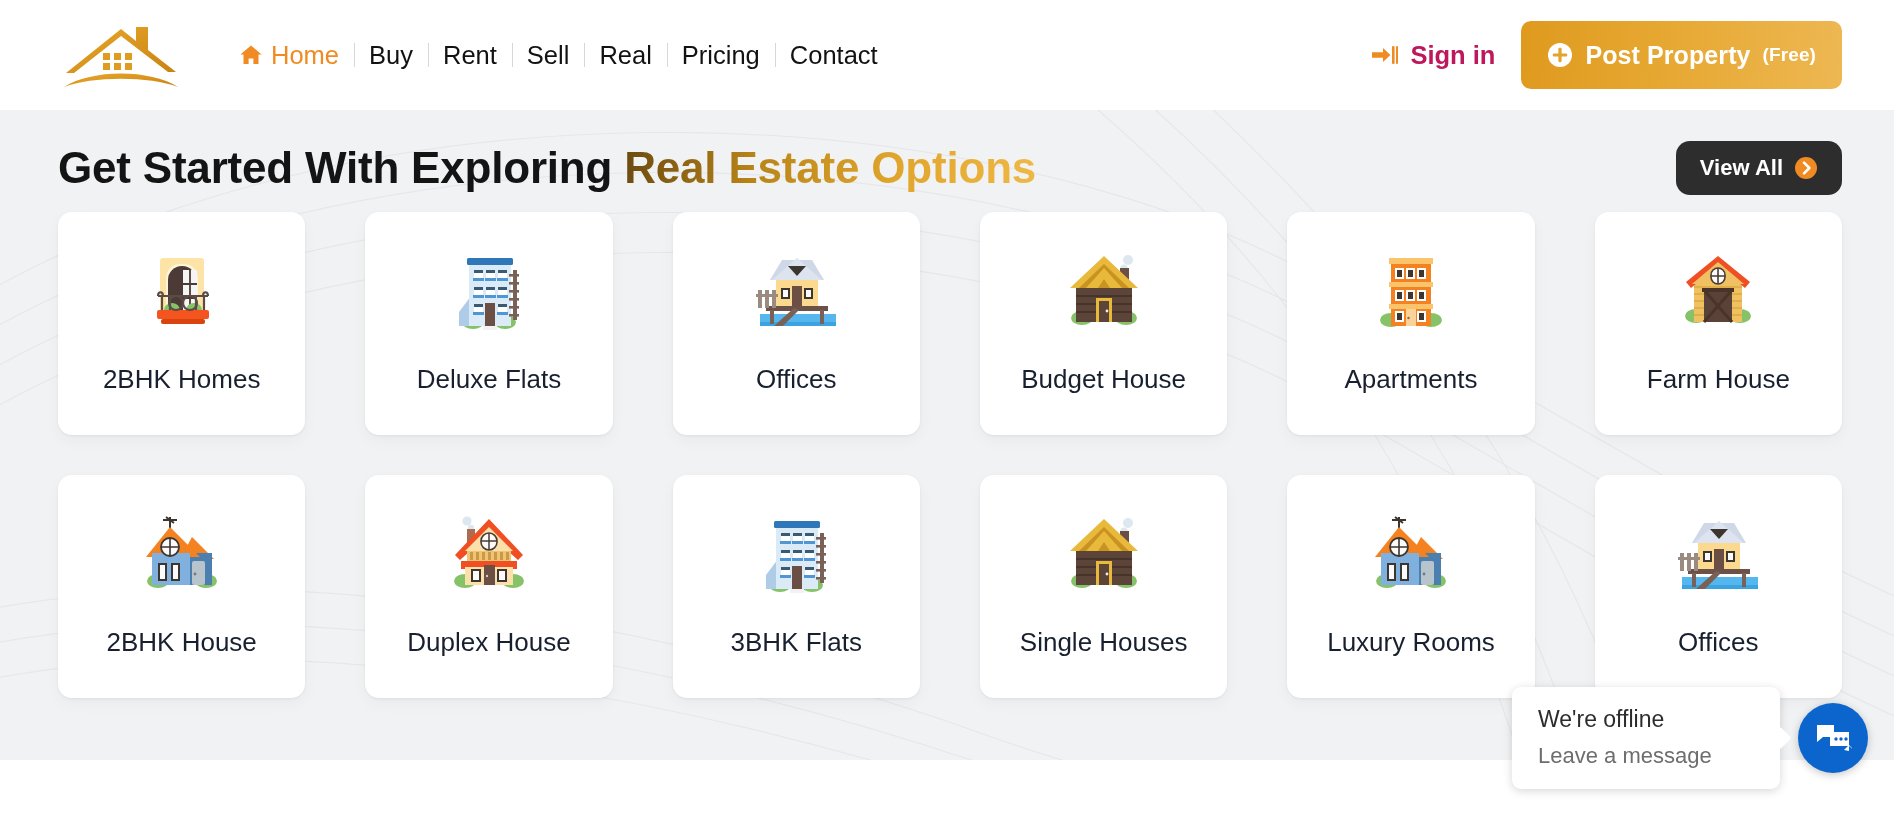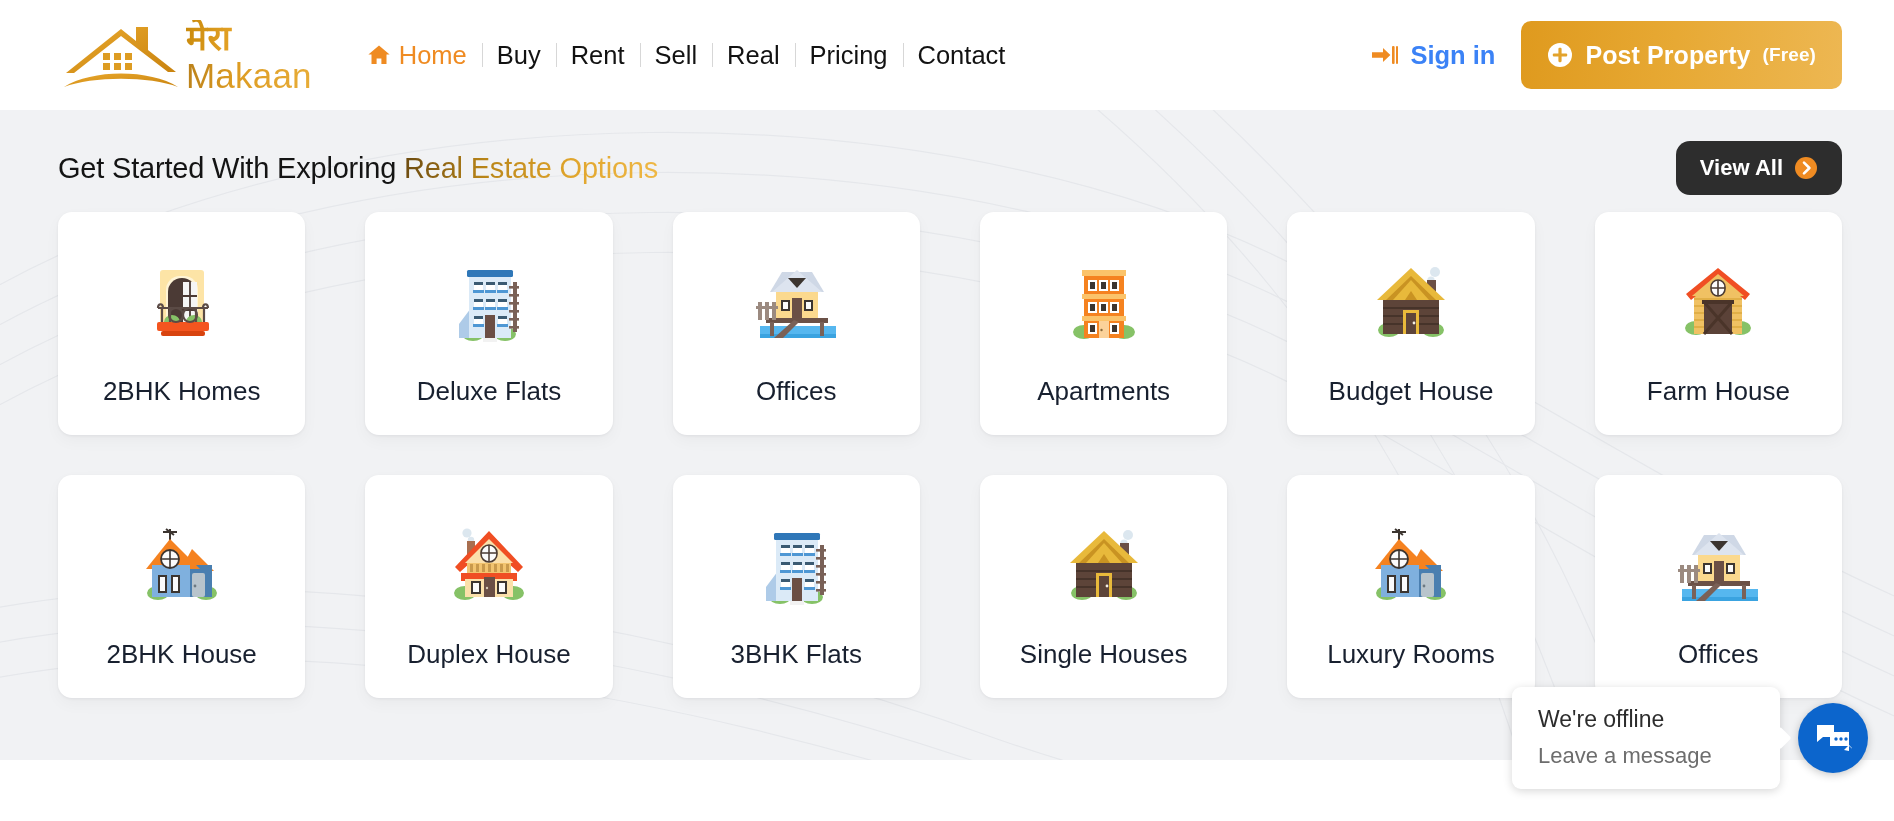--- a/index.html
+++ b/index.html
@@ -97,21 +97,21 @@
     align-items: center;
     flex: 0 0 auto;
     gap: 0;
   }
   .signin {
     display: flex;
     align-items: center;
     gap: 12px;
     font-size: 25.5px;
     font-weight: 600;
-    color: #3b82f6;
+    color: #be185d;
     text-decoration: none;
     padding: 0 26px;
     white-space: nowrap;
     cursor: pointer;
     justify-content: center;
   }
   .signin-icon { width: 26px; height: 22px; display: block; }
 
   .post-btn {
     display: flex;
@@ -154,22 +154,22 @@
   }
 
   .section-head {
     display: flex;
     align-items: center;
     justify-content: space-between;
     padding-top: 24px;
     height: 92px;
   }
   .section-title {
-    font-size: 29px;
-    font-weight: 400;
+    font-size: 44px;
+    font-weight: 700;
     color: #141414;
     letter-spacing: -.2px;
     white-space: nowrap;
   }
   .section-title .accent {
     background: linear-gradient(95deg, #6b4a10 0%, #b98518 32%, #e0a52c 66%, #efb845 100%);
     -webkit-background-clip: text;
     background-clip: text;
     color: transparent;
   }
@@ -202,21 +202,21 @@
   }
   .card {
     height: 223px;
     background: #ffffff;
     border-radius: 14px;
     box-shadow: 0 1px 3px rgba(20,20,30,.06), 0 6px 16px rgba(20,20,30,.035);
     display: flex;
     flex-direction: column;
     align-items: center;
     justify-content: flex-start;
-    padding-top: 44px;
+    padding-top: 32px;
     cursor: pointer;
   }
   .card-icon {
     width: 96px;
     height: 96px;
     display: flex;
     align-items: center;
     justify-content: center;
     font-size: 78px;
     line-height: 1;
@@ -302,24 +302,20 @@
       </defs>
       <path d="M8 54 L63 10 L78 22 L78 8 L90 8 L90 31 L118 53 L110 53 L63 17 L16 54 Z" fill="url(#lg)"></path>
       <rect x="45" y="34" width="7" height="7" fill="#dd9c22"></rect>
       <rect x="56" y="34" width="7" height="7" fill="#dd9c22"></rect>
       <rect x="67" y="34" width="7" height="7" fill="#dd9c22"></rect>
       <rect x="45" y="44" width="7" height="7" fill="#dd9c22"></rect>
       <rect x="56" y="44" width="7" height="7" fill="#dd9c22"></rect>
       <rect x="67" y="44" width="7" height="7" fill="#dd9c22"></rect>
       <path d="M6 68 C34 50 92 50 120 68 C92 57 34 57 6 68 Z" fill="url(#lg)"></path>
     </svg>
-    <span class="brand-words">
-      <span class="brand-hindi">मेरा</span>
-      <span class="brand-latin">Makaan</span>
-    </span>
   </a>
 
   <nav class="nav">
     <a class="nav-item active" href="#">
       <svg class="nav-home-icon" viewBox="0 0 24 24">
         <path fill="#ef8b22" d="M12 2.6 1.4 11.4h3.1V21h5.1v-5.6h4.8V21h5.1v-9.6h3.1z"></path>
       </svg>
       <span>Home</span>
     </a>
     <a class="nav-item" href="#">
@@ -508,20 +504,44 @@
               <rect x="6" y="48" width="22" height="3"></rect>
             </g>
           </svg>
         </div>
         <div class="card-label">Offices</div>
       </div>
 
       <div class="card">
         <div class="card-icon">
           <svg viewBox="0 0 92 92">
+            <ellipse cx="24" cy="72" rx="11" ry="7" fill="#86c267"></ellipse>
+            <ellipse cx="68" cy="72" rx="11" ry="7" fill="#86c267"></ellipse>
+            <circle cx="70" cy="14" r="5" fill="#dce7ef"></circle>
+            <circle cx="66" cy="22" r="3.6" fill="#dce7ef"></circle>
+            <rect x="62" y="22" width="9" height="16" fill="#6b4f45"></rect>
+            <path d="M46 10 80 42H12z" fill="#e8b93b"></path>
+            <path d="M46 18 71 42H21z" fill="#c99322"></path>
+            <path d="M46 22 64 42H28z" fill="#e8b93b"></path>
+            <path d="M40 42 46 33 52 42z" fill="#c99322"></path>
+            <rect x="18" y="42" width="56" height="34" fill="#5d4439"></rect>
+            <g stroke="#3f2e26" stroke-width="1.6" fill="none">
+              <path d="M18 50h56M18 58h56M18 66h56"></path>
+            </g>
+            <rect x="38" y="52" width="16" height="24" fill="#e8b93b"></rect>
+            <rect x="41" y="55" width="10" height="21" fill="#5d4439"></rect>
+            <circle cx="49" cy="65" r="1.4" fill="#f5f0e6"></circle>
+          </svg>
+        </div>
+        <div class="card-label">Budget House</div>
+      </div>
+
+      <div class="card">
+        <div class="card-icon">
+          <svg viewBox="0 0 92 92">
             <ellipse cx="26" cy="74" rx="11" ry="7" fill="#86c267"></ellipse>
             <ellipse cx="66" cy="74" rx="11" ry="7" fill="#86c267"></ellipse>
             <rect x="26" y="14" width="40" height="66" fill="#f58220"></rect>
             <rect x="24" y="12" width="44" height="6" fill="#fbc36a"></rect>
             <rect x="24" y="36" width="44" height="5" fill="#fbc36a"></rect>
             <rect x="24" y="58" width="44" height="5" fill="#fbc36a"></rect>
             <g fill="#ffffff">
               <rect x="30" y="22" width="9" height="11"></rect>
                 <rect x="41" y="22" width="9" height="11"></rect>
                 <rect x="52" y="22" width="9" height="11"></rect>
@@ -539,44 +559,20 @@
                 <rect x="43" y="46" width="5" height="7"></rect>
                 <rect x="54" y="46" width="5" height="7"></rect>
               <rect x="32" y="67" width="5" height="7"></rect>
                 <rect x="54" y="67" width="5" height="7"></rect>
             </g>
             <rect x="41" y="63" width="10" height="17" fill="#fbd29a"></rect>
             <circle cx="43.5" cy="72" r="1.2" fill="#8a6a3a"></circle>
           </svg>
         </div>
         <div class="card-label">Apartments</div>
-      </div>
-
-      <div class="card">
-        <div class="card-icon">
-          <svg viewBox="0 0 92 92">
-            <ellipse cx="24" cy="72" rx="11" ry="7" fill="#86c267"></ellipse>
-            <ellipse cx="68" cy="72" rx="11" ry="7" fill="#86c267"></ellipse>
-            <circle cx="70" cy="14" r="5" fill="#dce7ef"></circle>
-            <circle cx="66" cy="22" r="3.6" fill="#dce7ef"></circle>
-            <rect x="62" y="22" width="9" height="16" fill="#6b4f45"></rect>
-            <path d="M46 10 80 42H12z" fill="#e8b93b"></path>
-            <path d="M46 18 71 42H21z" fill="#c99322"></path>
-            <path d="M46 22 64 42H28z" fill="#e8b93b"></path>
-            <path d="M40 42 46 33 52 42z" fill="#c99322"></path>
-            <rect x="18" y="42" width="56" height="34" fill="#5d4439"></rect>
-            <g stroke="#3f2e26" stroke-width="1.6" fill="none">
-              <path d="M18 50h56M18 58h56M18 66h56"></path>
-            </g>
-            <rect x="38" y="52" width="16" height="24" fill="#e8b93b"></rect>
-            <rect x="41" y="55" width="10" height="21" fill="#5d4439"></rect>
-            <circle cx="49" cy="65" r="1.4" fill="#f5f0e6"></circle>
-          </svg>
-        </div>
-        <div class="card-label">Budget House</div>
       </div>
 
       <div class="card">
         <div class="card-icon">
           <svg viewBox="0 0 92 92">
             <ellipse cx="24" cy="70" rx="11" ry="7" fill="#86c267"></ellipse>
             <ellipse cx="68" cy="70" rx="11" ry="7" fill="#86c267"></ellipse>
             <rect x="22" y="34" width="48" height="42" fill="#f0c163"></rect>
             <g stroke="#dca93f" stroke-width="1.4">
               <path d="M22 41h48M22 48h48M22 55h48M22 62h48M22 69h48"></path>

